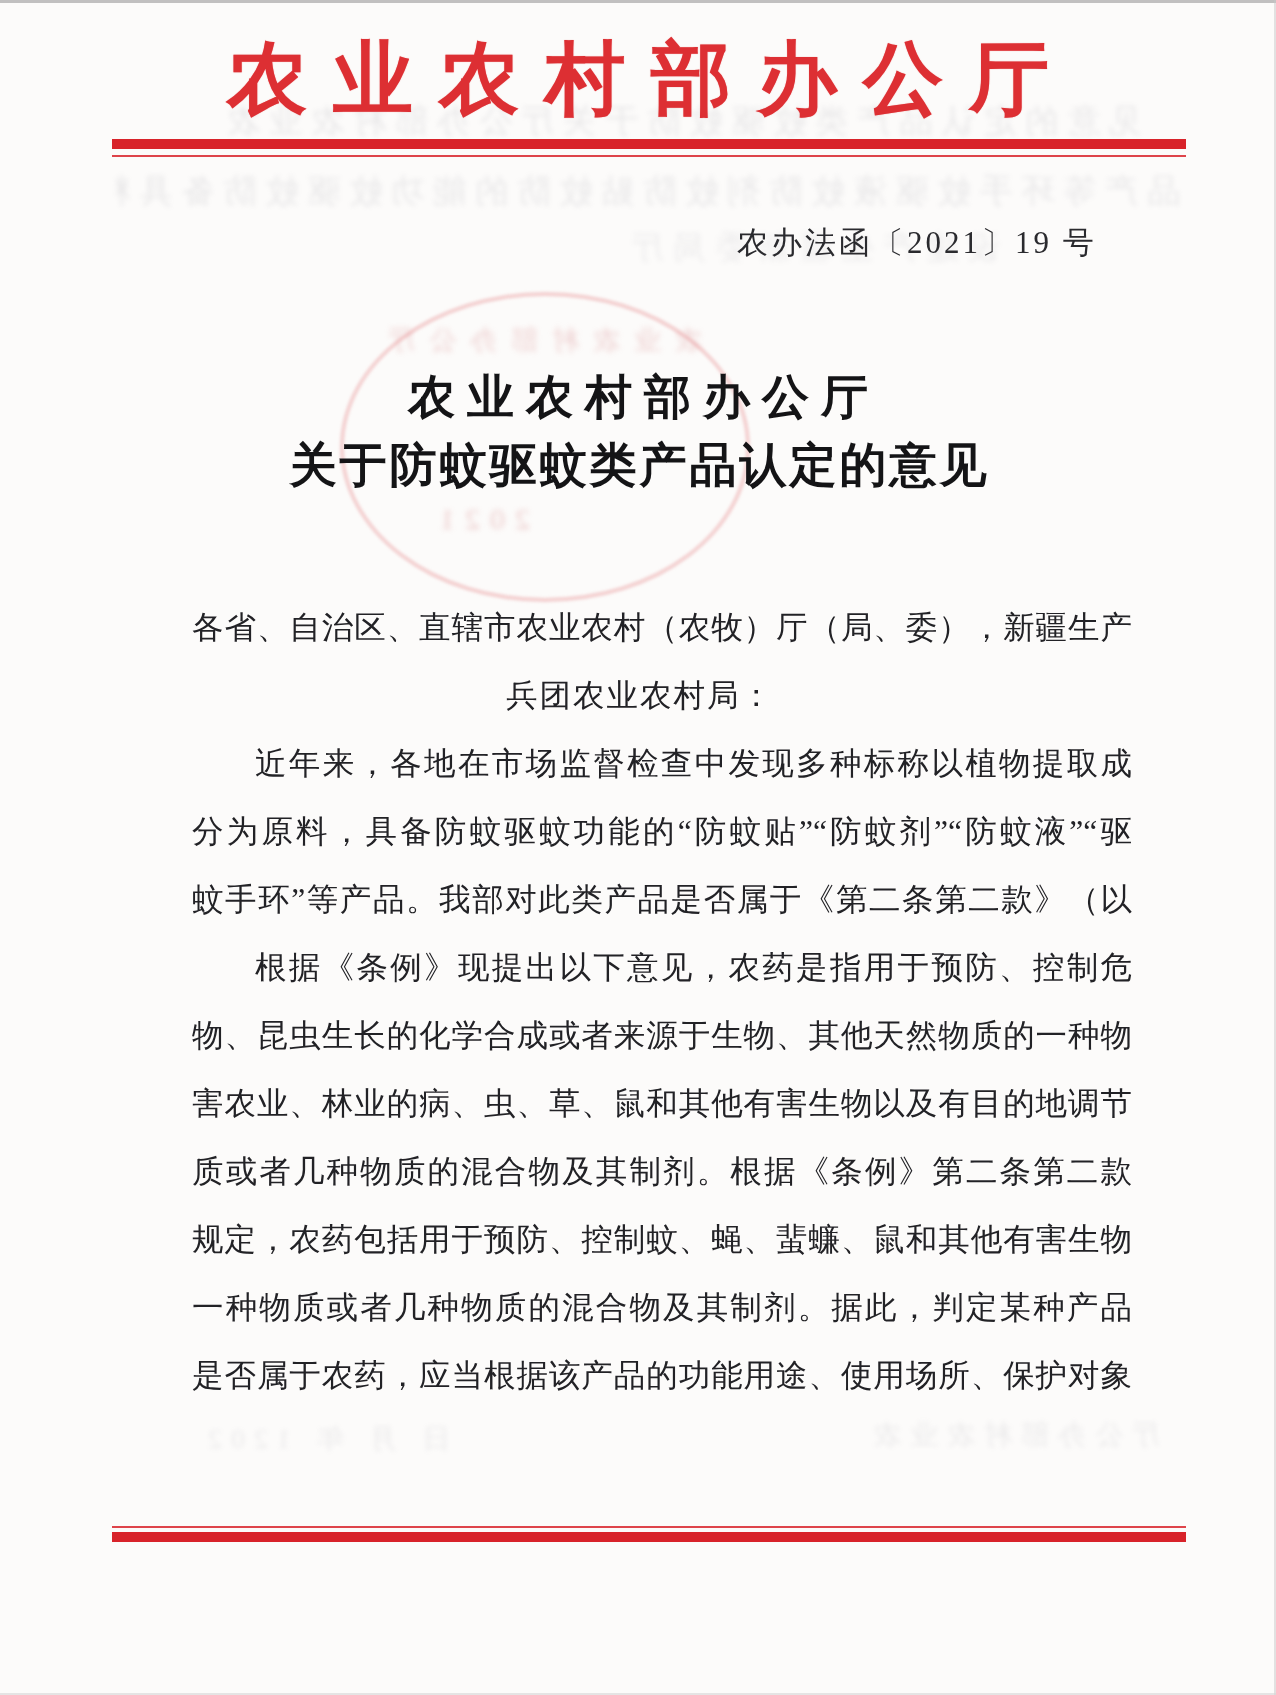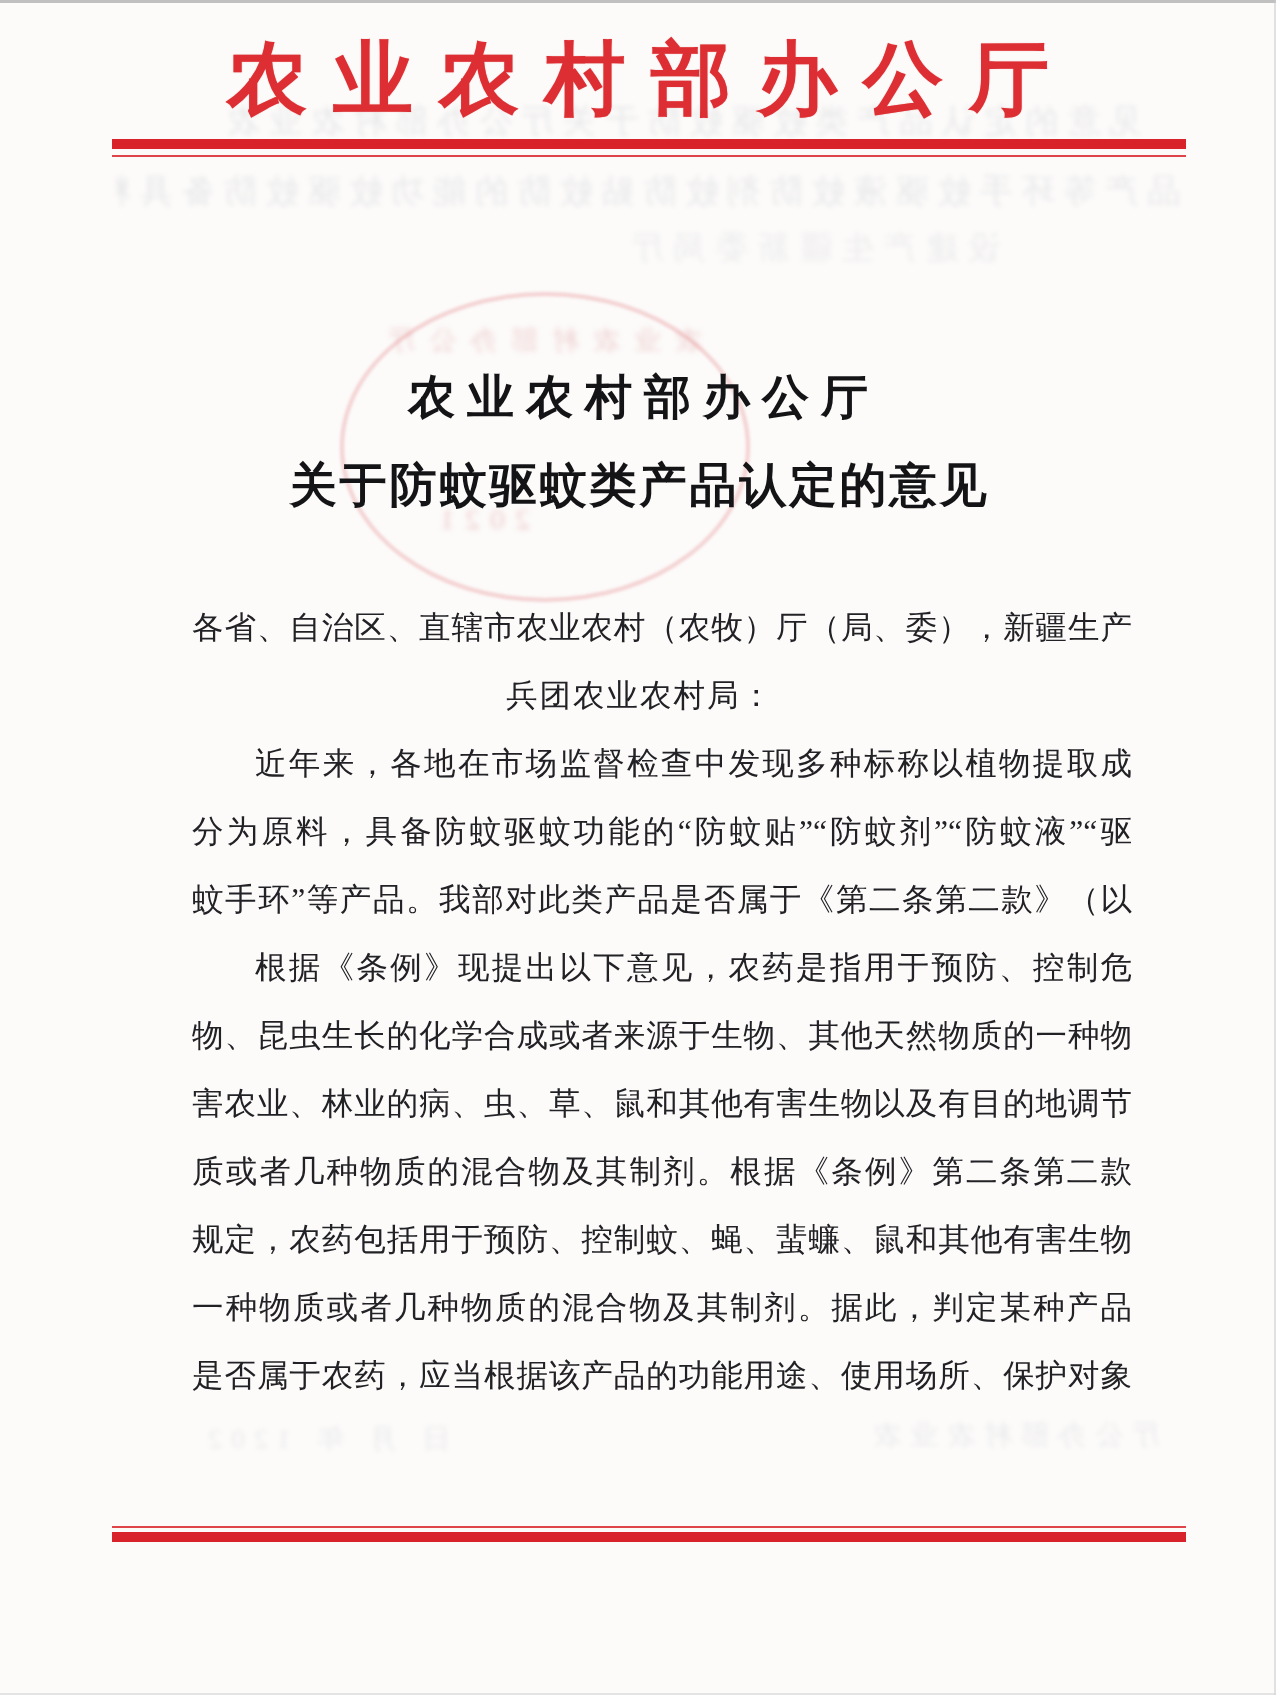--- a/index.html
+++ b/index.html
@@ -89,21 +89,21 @@
     text-align:center;
     font-size:47px;font-weight:bold;
     letter-spacing:12px;padding-left:12px;box-sizing:border-box;
     color:#141416;white-space:nowrap;z-index:3;
   }
   .doc-title-2{
     position:absolute;left:0;top:434px;width:100%;
     text-align:center;
     font-size:47px;font-weight:bold;
     letter-spacing:3px;padding-left:3px;box-sizing:border-box;
-    color:#141416;white-space:nowrap;z-index:3;margin-top:20px;
+    color:#141416;white-space:nowrap;z-index:3;
   }
 
   
   .body-text{
     position:absolute;left:148px;top:594px;width:984px;
     font-size:31.5px;color:#222226;
     z-index:3;
   }
   .bline{
     height:68px;line-height:68px;
@@ -125,20 +125,21 @@
   <div class="bleed bleed-a">见意的定认品产类蚊驱蚊防于关厅公办部村农业农</div>
   <div class="bleed bleed-b">品产等环手蚊驱液蚊防剂蚊防贴蚊防的能功蚊驱蚊防备具料原为分</div>
   <div class="bleed bleed-c">设建产生疆新委局厅</div>
   <div class="bleed bleed-d">日 月 年 1202</div>
   <div class="bleed bleed-e">厅公办部村农业农</div>
 
   <div class="org-name">农业农村部办公厅</div>
   <div class="rule rule-thick rule-top-thick"></div>
   <div class="rule rule-thin rule-top-thin"></div>
 
+  <div class="doc-number">农办法函〔2021〕19 号</div>
 
   <div class="seal">
     <span class="seal-arc-text">农业农村部办公厅</span>
     <span class="seal-date-text">2021</span>
   </div>
 
   <div class="doc-title-1">农业农村部办公厅</div>
   <div class="doc-title-2">关于防蚊驱蚊类产品认定的意见</div>
 
   <div class="body-text">

